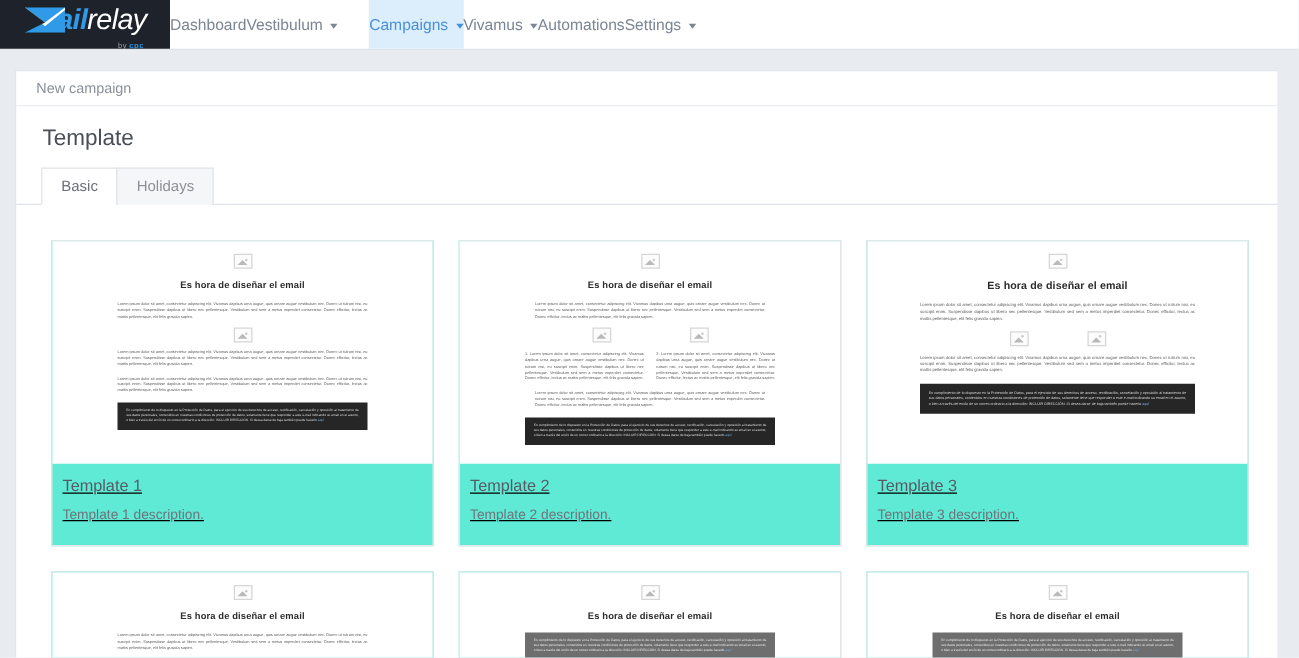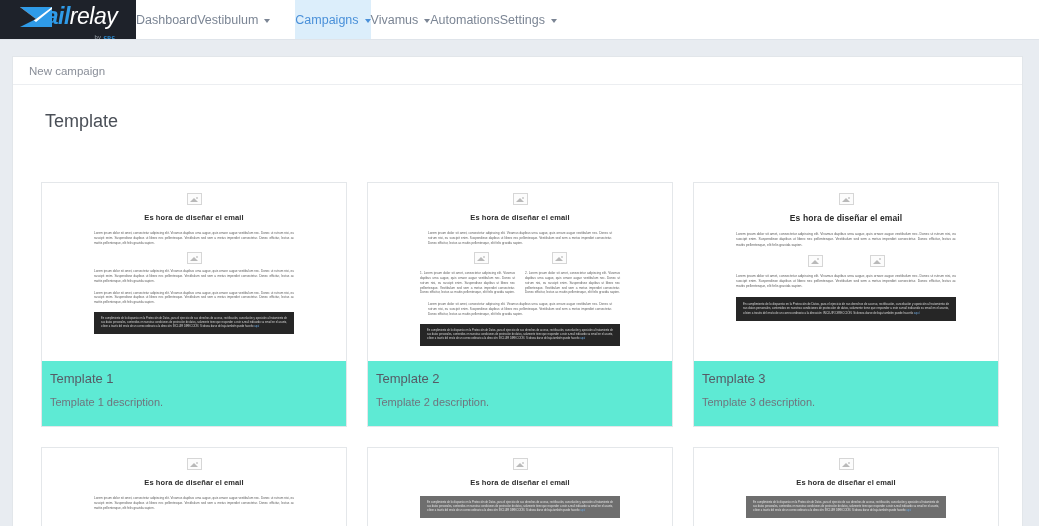--- a/index.html
+++ b/index.html
@@ -91,21 +91,21 @@
     padding: 0 16px;
     font-size: 11.5px;
     color: #8a8f99;
     border-bottom: 1px solid #eceef1;
   }
   .page-title {
     font-size: 18px;
     color: #4a4f57;
     font-weight: normal;
     padding: 14px 20px 10px 20px;
-    margin: 12px;
+    margin: 1px;
   }
 
   
   .tabs {
     display: flex;
     padding: 0 20px;
     border-bottom: 1px solid #dfe3e8;
     position: relative;
     margin-top: 2px;
   }
@@ -142,21 +142,21 @@
     flex-direction: column;
     flex: 0 0 306px;
     cursor: pointer;
   }
   .card-preview {
     height: 178px;
     padding: 10px 34px 0 34px;
     overflow: hidden;
     background: #fff;
   }
-  .card-body { padding: 10px 8px 18px 8px; }
+  .card-body { padding: 10px 8px 18px 8px; text-decoration: underline; }
   .card-title {
     font-size: 13px;
     color: #565b66;
     margin: 0 0 10px 0;
     font-weight: normal;
   }
   .card-desc { font-size: 11px; color: #6f747d; }
 
   
   .ph {
@@ -268,20 +268,28 @@
 
 <div class="page">
   <div class="panel">
 
     <div class="breadcrumb">
       <span>New campaign</span>
     </div>
 
     <h1 class="page-title">Template</h1>
 
+    <div class="tabs">
+      <div class="tab active">
+        <span>Basic</span>
+      </div>
+      <div class="tab">
+        <span>Holidays</span>
+      </div>
+    </div>
 
     <div class="grid">
         <div class="card">
           <div class="card-preview">
             <span class="ph"></span>
             <div class="em-h">Es hora de diseñar el email</div>
             <div class="inset">
               <p class="em-p">Lorem ipsum dolor sit amet, consectetur adipiscing elit. Vivamus dapibus urna augue, quis ornare augue vestibulum nec. Donec ut rutrum nisi, eu suscipit enim. Suspendisse dapibus ut libero nec pellentesque. Vestibulum sed sem a metus imperdiet consectetur. Donec efficitur, lectus ac mattis pellentesque, elit felis gravida sapien.</p>
             </div>
             <span class="ph"></span>

